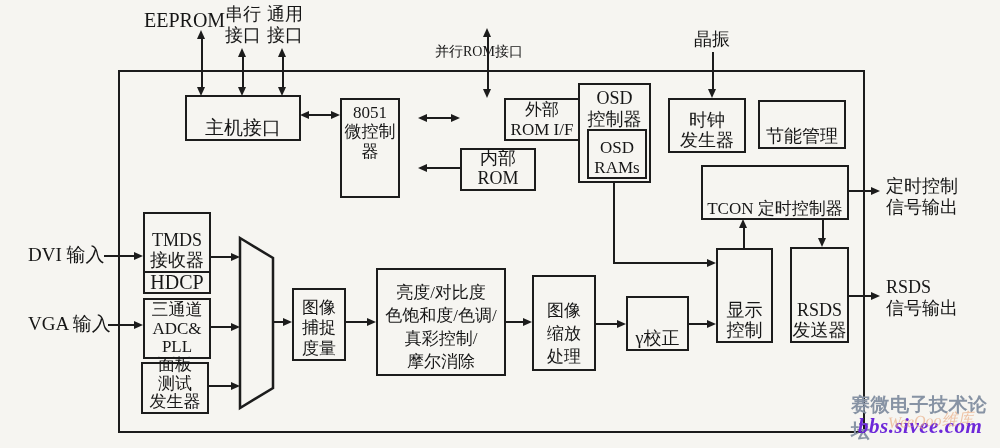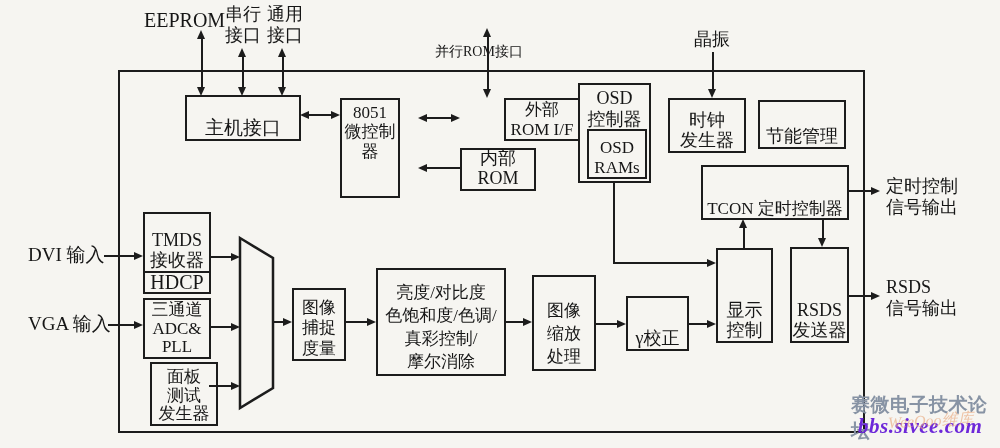--- a/index.html
+++ b/index.html
@@ -95,21 +95,21 @@
   <div class="box" style="left:143px;top:271px;width:68px;height:23px;font-size:20px;line-height:1;">
     <span>HDCP</span>
     </div>
 
   <div class="box" style="left:143px;top:298px;width:68px;height:61px;font-size:17px;line-height:1.1;">
     <span>三通道
 ADC&amp;
 PLL</span>
     </div>
 
-  <div class="box" style="left:150px;top:362px;width:68px;height:64px;font-size:17px;line-height:1.1;">
+  <div class="box" style="left:141px;top:362px;width:68px;height:52px;font-size:17px;line-height:1.1;">
     <span>面板
 测试
 发生器</span>
     </div>
 
   <div class="box" style="left:292px;top:288px;width:54px;height:73px;font-size:17px;line-height:1.2;">
     <span>图像
 捕捉
 度量</span>
     </div>

